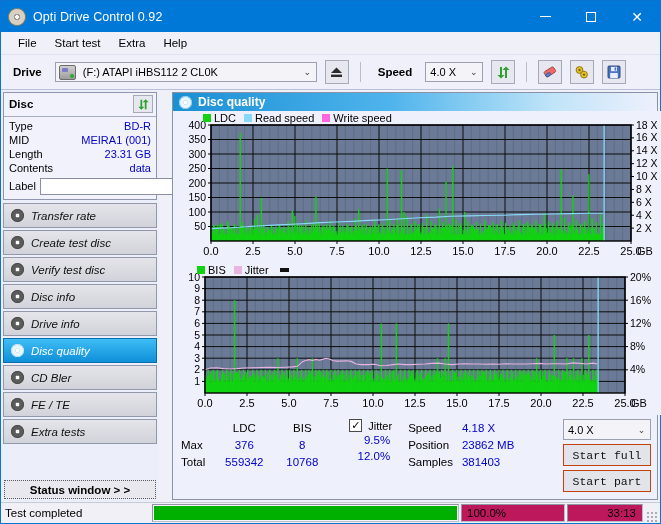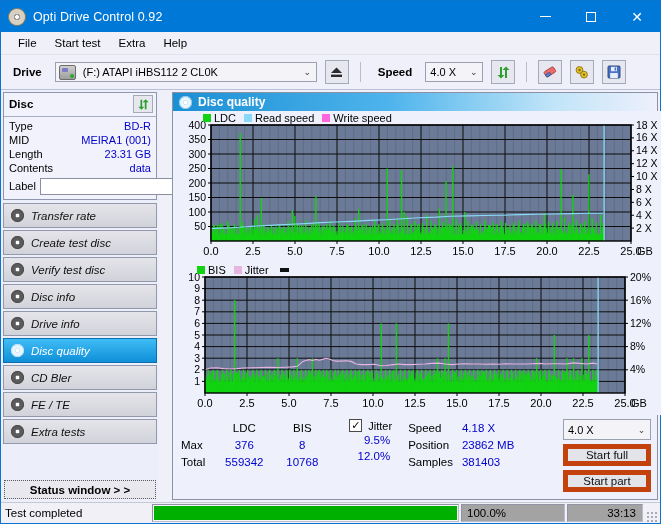--- a/index.html
+++ b/index.html
@@ -180,35 +180,35 @@
     font-size:11px;line-height:1;color:#000;box-sizing:border-box;
     font-family:"DejaVu Sans",sans-serif;
   }
   .jit-vals{text-align:right;color:#0000cc;font-size:11.5px;line-height:16px;padding-right:2px;}
   .spd-table{margin-left:16px;font-size:11.5px;border-collapse:collapse;}
   .spd-table td{padding:1px 0;height:15px;}
   .spd-table .k{color:#000;padding-right:9px;}
   .spd-table .v{color:#0000cc;}
   .right-ctl{position:absolute;right:6px;top:4px;width:88px;}
   .btn{
-    width:88px;height:22px;border:5px solid #c2410c;background:#e3e3ea;
+    width:88px;height:22px;border:1px solid #c2410c;background:#e3e3ea;
     font-size:11.5px;display:flex;align-items:center;justify-content:center;
-    box-sizing:border-box;margin-top:4px;color:#101010;
+    box-sizing:border-box;margin-top:4px;color:#101010;font-family:Liberation Mono, monospace;
   }
   #speed2-combo{width:88px;height:21px;}
 
   
   .statusbar{
     height:20px;flex:0 0 auto;display:flex;align-items:center;
     background:#f0f0f6;border-top:1px solid #c6c9d6;font-size:11.5px;
   }
   .sb-cell{
     height:18px;display:flex;align-items:center;box-sizing:border-box;
     border:1px solid #b8bccb;border-top-color:#8f93a3;border-left-color:#8f93a3;
-    background:#a3a3a3;margin:0 1px;
+    background:#be185d;margin:0 1px;
   }
   #sb-msg{width:148px;padding-left:3px;border:none;background:transparent;}
   #sb-progress{width:307px;position:relative;background:#f7f7fa;padding:1px;}
   .bar-fill{height:100%;background:#00b000;}
   #sb-pct{width:104px;padding-left:5px;}
   #sb-time{flex:1;justify-content:flex-end;padding-right:6px;}
   .grip{
     width:12px;height:12px;margin-right:2px;margin-left:2px;align-self:flex-end;
     background:
       radial-gradient(circle at 2px 2px,#9aa0ad 1px,transparent 1.2px) 0 0/4px 4px;

